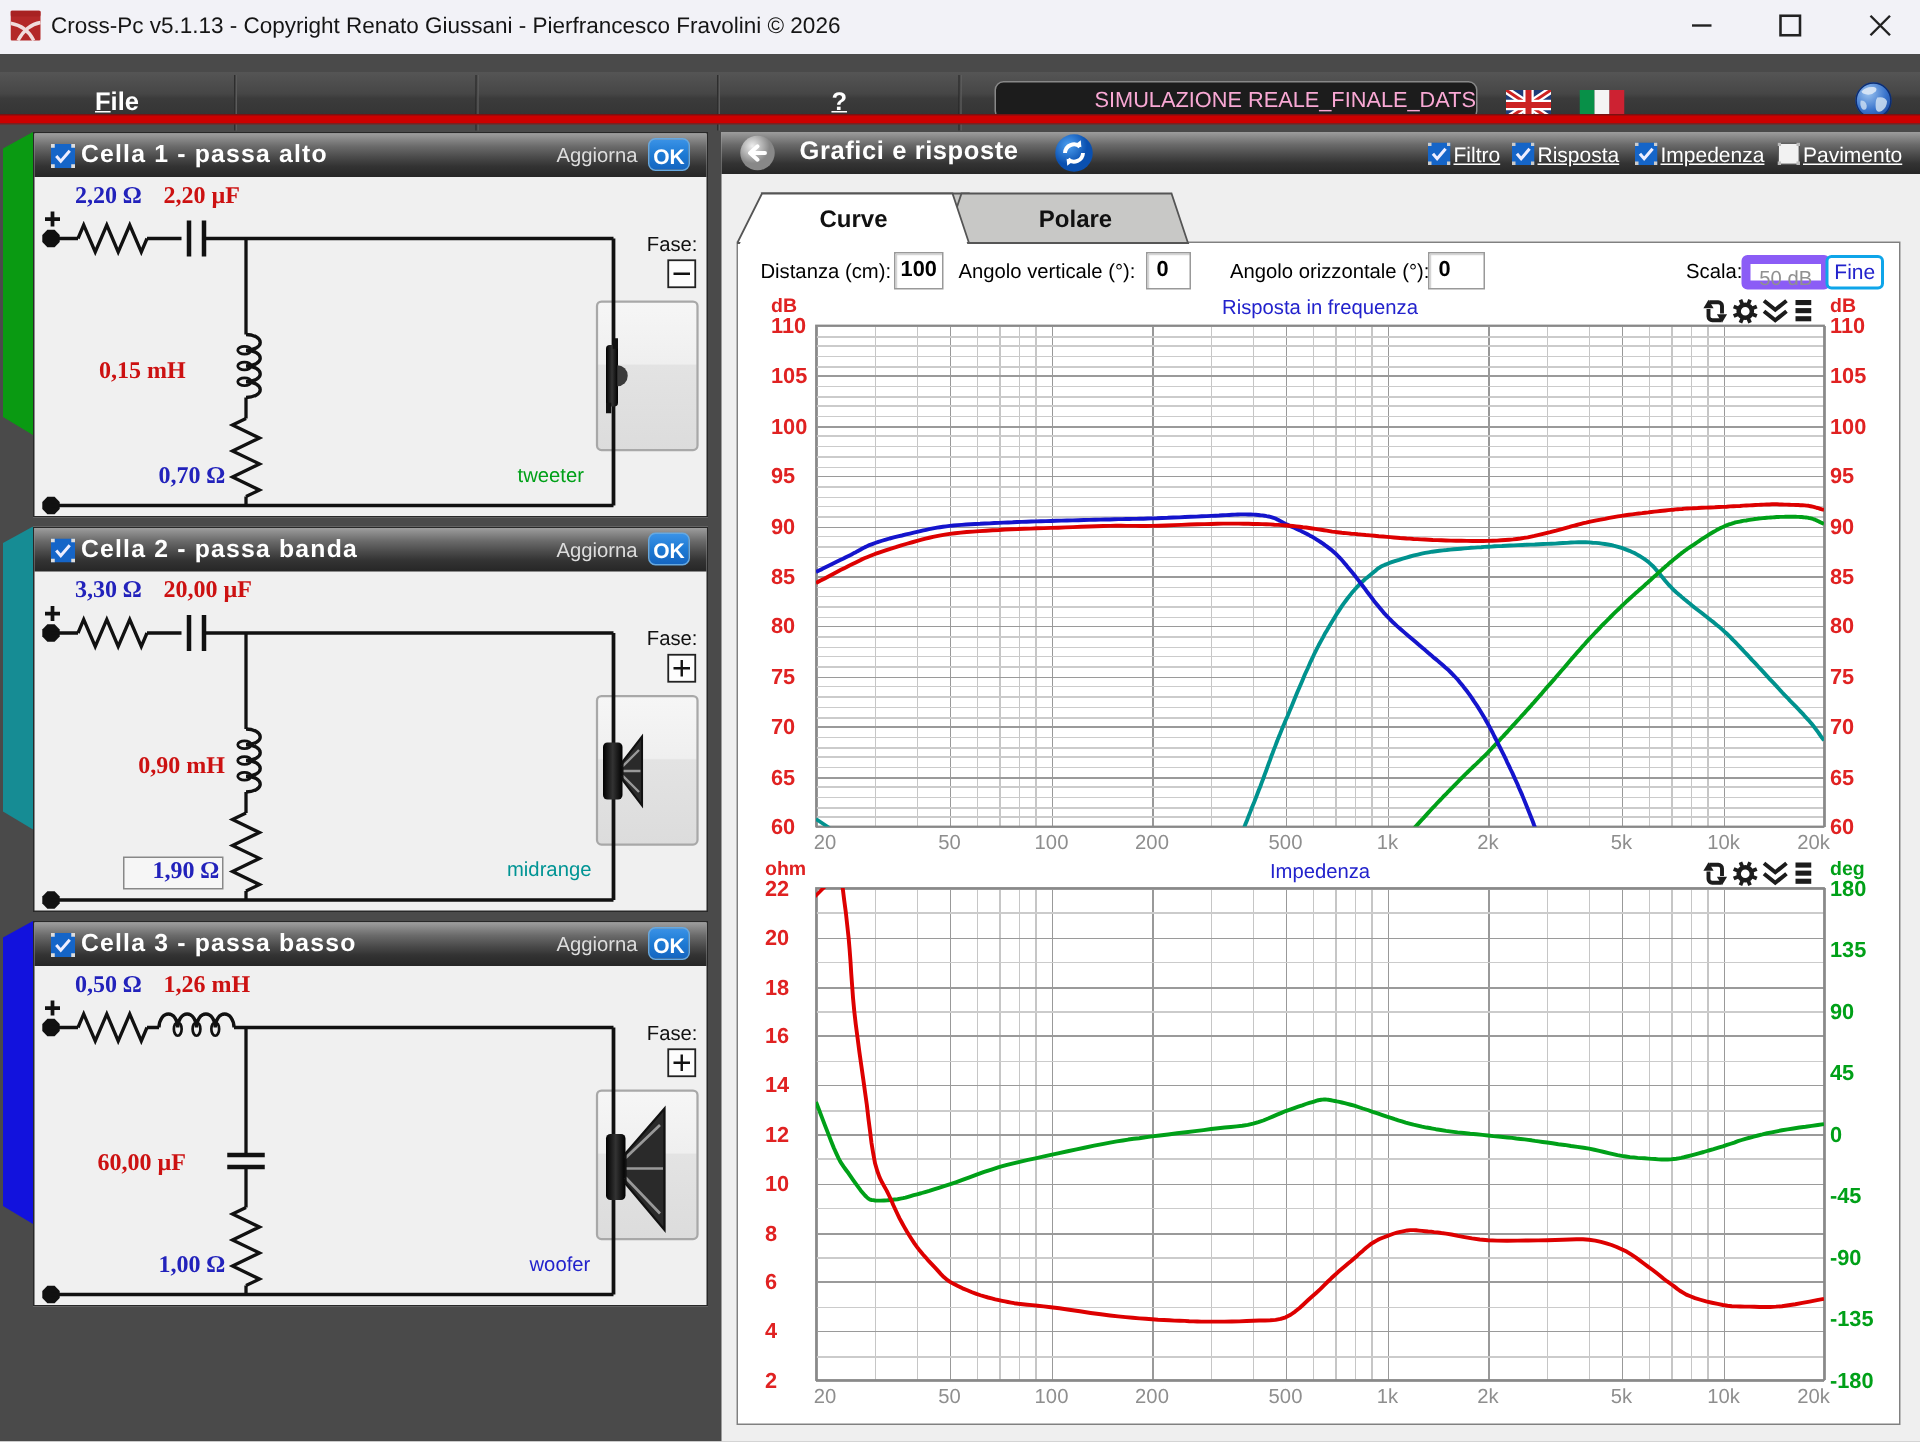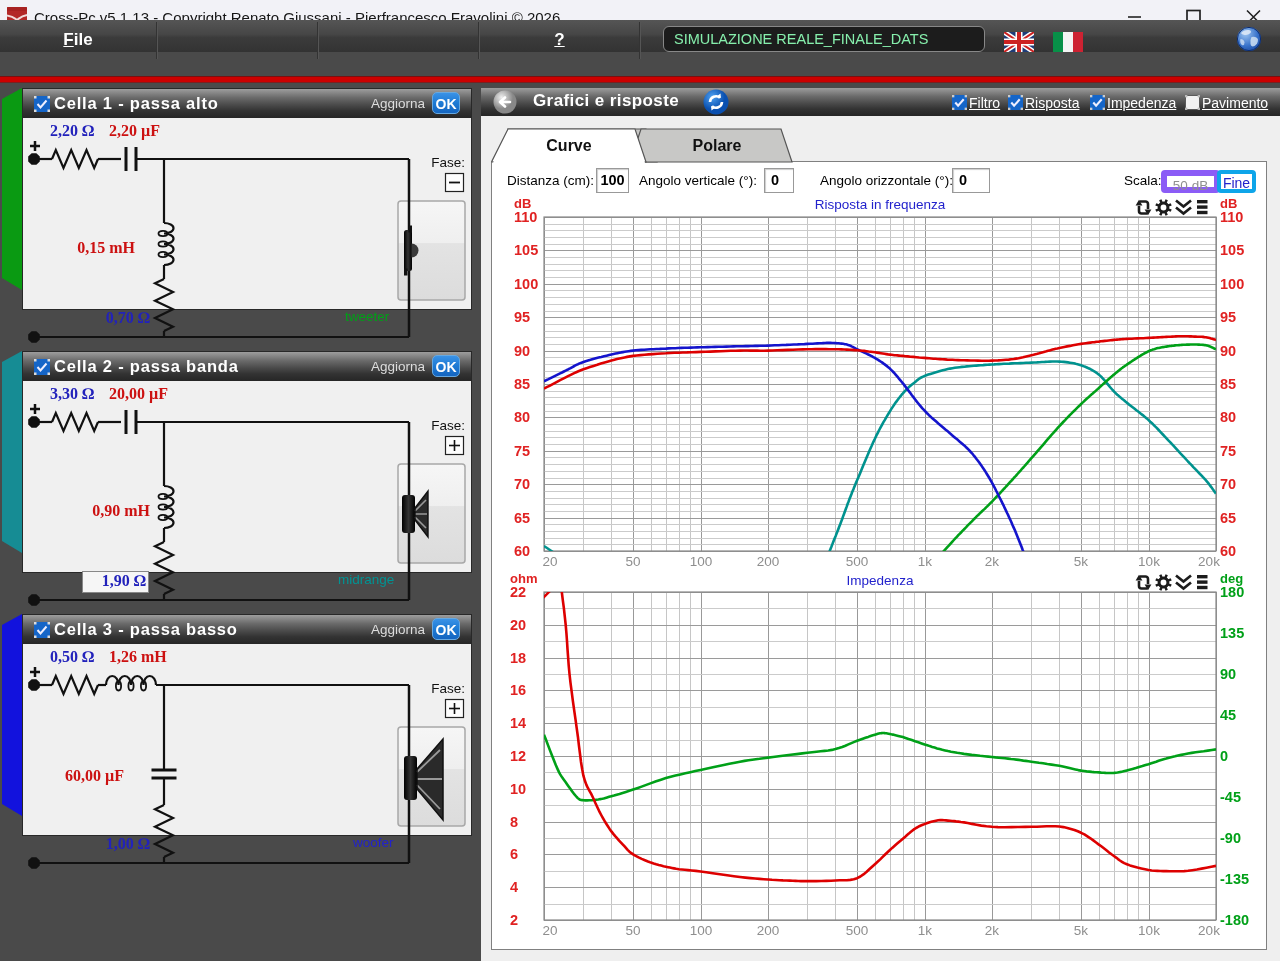--- a/index.html
+++ b/index.html
@@ -1,25 +1,25 @@
 <!DOCTYPE html>
 <html><head><meta charset="utf-8"><style>
 * { margin:0; padding:0; box-sizing:border-box; }
 html,body { width:1280px; height:961px; overflow:hidden; font-family:"Liberation Sans",sans-serif; }
 #app { position:relative; width:1280px; height:961px; background:#4a4a4a;padding-left:44px; }
 .titlebar { position:absolute; left:0; top:0; width:1280px; height:36px; background:#f2f2f7; }
 .title { position:absolute; left:34px; top:9px; font-size:15px; color:#151515; }
-.menubar { position:absolute; left:0; top:20px; width:1280px; height:32px;
+.menubar { position:absolute; left:0; top:48px; width:1280px; height:32px;
   background:linear-gradient(#555 0%,#464646 45%,#3b3b3b 55%,#333 100%); }
 .redline { position:absolute; left:0; top:77px; width:1280px; height:5px; background:#cc0000; box-shadow:0 -1px 0 #7a1010, 0 1px 0 #7a2020; }
 .mitem { position:absolute; top:0; height:41px; line-height:40px; text-align:center; color:#fff; font-size:17px; font-weight:bold; }
 .msep { position:absolute; top:2px; width:2px; height:37px; background:linear-gradient(90deg,#222,#666); }
 .fname { position:absolute; left:663px; top:6px; width:322px; height:26px; background:#1c1c1c; border:1px solid #888;
-  border-radius:6px; color:#86efac; font-size:14.5px; line-height:24px; padding-left:10px; }
-.cell { position:absolute; left:22px; width:450px; height:222px; background:#f0f0f0; border:1px solid #282828; }
+  border-radius:6px; color:#f9a8d4; font-size:14.5px; line-height:24px; padding-left:10px;text-align:right; }
+.cell { position:absolute; left:22px; width:450px; height:257px; background:#f0f0f0; border:1px solid #282828; }
 .chead { position:relative; height:29px; background:linear-gradient(#9d9d9d 0%,#6a6a6a 30%,#4a4a4a 55%,#333 75%,#262626 100%); }
 .ctitle { position:absolute; left:31px; top:5px; color:#fff; font-size:16.5px; font-weight:bold; letter-spacing:0.8px; }
 .agg { position:absolute; right:46px; top:7px; color:#ddd; font-size:13.5px; }
 .okbtn { position:absolute; right:11px; top:3px; width:28px; height:22px; border-radius:5px; text-align:center;
   background:linear-gradient(#3a92e6 0%,#1d7ad4 50%,#1565c0 100%); color:#fff; font-size:14px; font-weight:bold; line-height:22px; border:1px solid #66a8e0; }
 .cbody { position:relative; width:448px; height:226px; }
 .vb { position:absolute; color:#2222bb; font-family:"Liberation Serif",serif; font-size:16px; font-weight:bold; }
 .vr { position:absolute; color:#cc1111; font-family:"Liberation Serif",serif; font-size:16px; font-weight:bold; }
 .sp { position:absolute; font-size:13.5px; }
 .rpanel { position:absolute; left:481px; top:88px; width:799px; height:873px; background:#efefef; }
@@ -140,21 +140,21 @@
 <polyline points="141,161 132,165.3 150,174.0 132,182.7 150,191.3 132,200.0 150,208.7 141,213" fill="none" stroke="#111" stroke-width="2.2" stroke-linejoin="miter"></polyline>
 <line x1="141" y1="213" x2="141" y2="219" stroke="#111" stroke-width="2.2"></line>
 <rect x="381" y="112" width="8" height="41" rx="2.5" fill="url(#mag)"></rect>
 <rect x="385.5" y="107.5" width="3.5" height="7" fill="#111"></rect>
 <rect x="381" y="150.5" width="3.5" height="7" fill="#111"></rect>
 <path d="M388.5,125.5 a7,7 0 0 1 0,14 z" fill="#3a3a3a"></path>
 <text x="442" y="49" font-size="13.5" fill="#111" font-family="Liberation Sans" text-anchor="end">Fase:</text>
 <rect x="422.5" y="55.5" width="18" height="18" fill="#fdfdfd" stroke="#222" stroke-width="1.2"></rect>
 <line x1="426" y1="64.5" x2="437" y2="64.5" stroke="#111" stroke-width="1.8"></line>
         </svg>
-   <div class="vb" style="left:27px;top:4px">2,20 Ω</div><div class="vr" style="left:86px;top:4px">2,20 µF</div><div class="vr" style="left:28px;width:84px;top:121px;text-align:right">0,15 mH</div><div class="vb" style="left:43px;width:84px;top:191px;text-align:right">0,70 Ω</div><div class="sp" style="left:322px;top:191px;color:#00a018">tweeter</div>
+   <div class="vb" style="left:27px;top:4px">2,20 Ω</div><div class="vr" style="left:86px;top:4px">2,20 µF</div><div class="vr" style="left:43px;width:84px;top:121px;">0,15 mH</div><div class="vb" style="left:43px;width:84px;top:191px;text-align:right">0,70 Ω</div><div class="sp" style="left:322px;top:191px;color:#00a018">tweeter</div>
  </div>
 </div>
 
 <svg style="position:absolute;left:0;top:351px" width="23" height="204" viewBox="0 0 23 204">
 <polygon points="22,0 22,202 2,190 2,11" fill="#168c94"></polygon>
     </svg>
 <div class="cell" style="top:351px">
  <div class="chead">
    <svg width="16" height="16" viewBox="0 0 16 16" style="position:absolute;left:11px;top:7px">
      <rect x="0" y="0" width="16" height="16" fill="#1565c8"></rect>
@@ -353,21 +353,21 @@
     <text x="228" y="23" font-size="16" font-weight="bold" fill="#111" text-anchor="middle" font-family="Liberation Sans">Polare</text>
   </svg>
   <div class="ctrl" style="left:26px">Distanza (cm):</div>
   <div class="inp" style="left:115px;width:33px">100</div>
   <div class="ctrl" style="left:158px">Angolo verticale (°):</div>
   <div class="inp" style="left:283px;width:30px;text-align:left;padding-left:6px">0</div>
   <div class="ctrl" style="left:339px">Angolo orizzontale (°):</div>
   <div class="inp" style="left:471px;width:38px;text-align:left;padding-left:6px">0</div>
   <div class="ctrl" style="left:643px">Scala:</div>
   <div class="inp" style="left:680px;width:59px;color:#909090;font-weight:normal;font-size:13.5px;border:6px solid #8b5cf6;border-radius:4px;box-shadow:none;height:23px;top:82px;line-height:19px">50 dB</div>
-  <div class="inp" style="left:736px;width:39px;color:#2222cc;font-weight:normal;font-size:14px;border:4px solid #0ea5e9;border-radius:4px;box-shadow:none;height:23px;top:82px;line-height:19px">Fine</div>
+  <div class="inp" style="left:736px;width:39px;color:#2222cc;font-weight:normal;font-size:14px;border:2px solid #0ea5e9;border-radius:4px;box-shadow:none;height:23px;top:82px;line-height:19px">Fine</div>
 </div>
 <svg width="778" height="748" viewBox="0 0 778 748" style="position:absolute;left:489px;top:196px">
       <defs>
 <clipPath id="clipT">
           <rect x="55.0" y="21.0" width="672.0" height="334.0"></rect>
         </clipPath>
 <clipPath id="clipB">
           <rect x="55.0" y="396.0" width="672.0" height="328.0"></rect>
         </clipPath>
 </defs>

